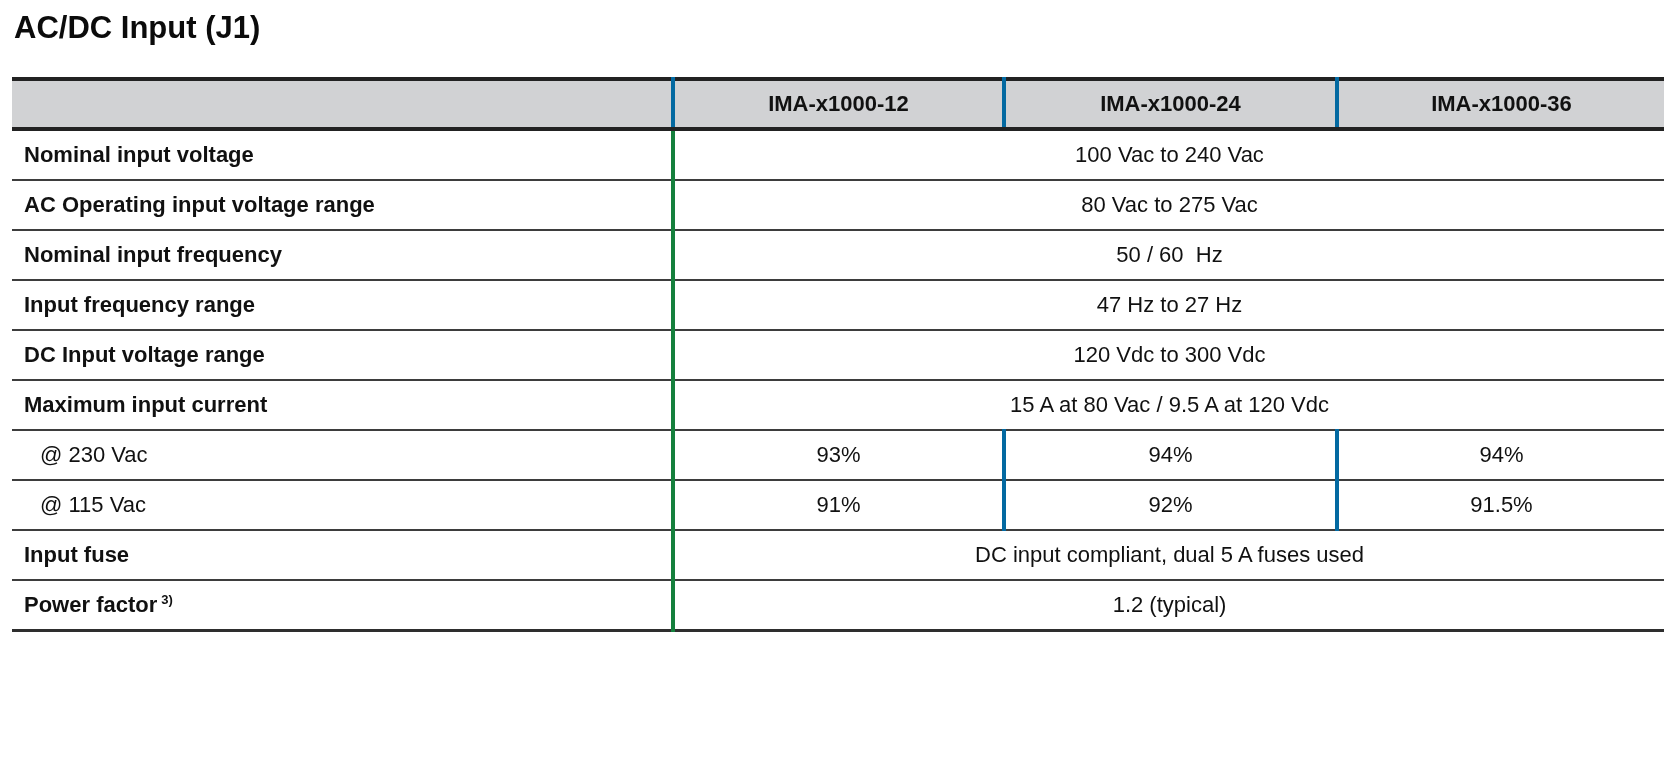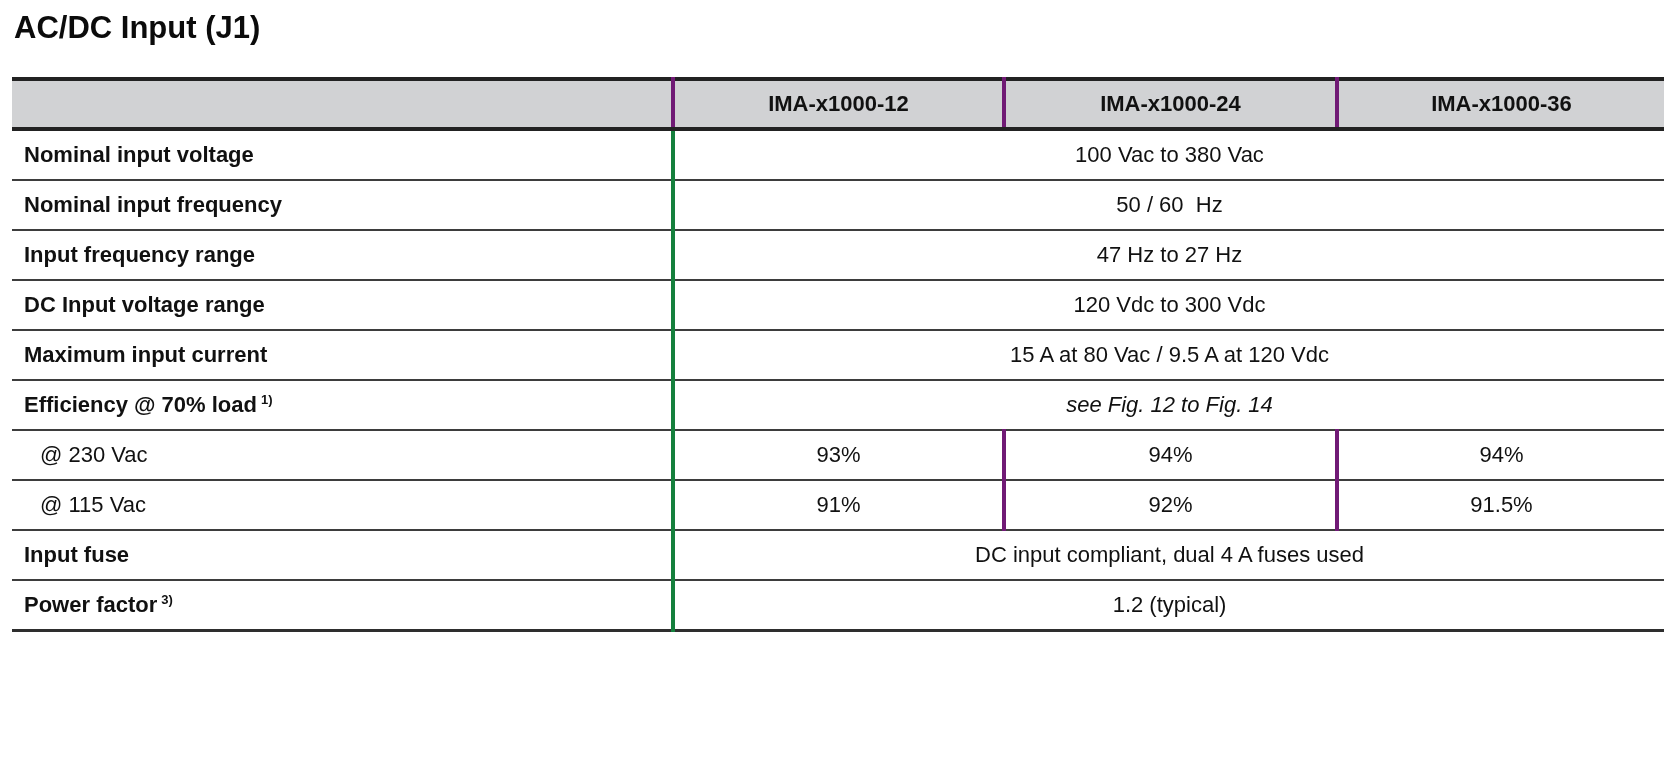--- a/index.html
+++ b/index.html
@@ -37,21 +37,21 @@
     background: #d1d2d4;
     height: 46px;
     font-size: 22px;
     font-weight: bold;
     text-align: center;
     vertical-align: middle;
     border-bottom: 4px solid #222222;
     padding: 0;
   }
   .spec-table th.vline, .spec-table td.vline {
-    border-left: 4px solid #701a75;
+    border-left: 4px solid #0369a1;
   }
   .spec-table td {
     height: 48px;
     font-size: 22px;
     vertical-align: middle;
     border-top: 2px solid #3d3d3d;
     padding: 0;
   }
   .spec-table td.label {
     font-weight: bold;
@@ -97,57 +97,57 @@
       <tr>
         <th></th>
         <th class="vline">IMA-x1000-12</th>
         <th class="vline">IMA-x1000-24</th>
         <th class="vline">IMA-x1000-36</th>
       </tr>
     </thead>
     <tbody>
       <tr>
         <td class="label"><span>Nominal input voltage</span></td>
-        <td class="val" colspan="3">100 Vac to 380 Vac</td>
+        <td class="val" colspan="3">100 Vac to 240 Vac</td>
+      </tr>
+      <tr>
+        <td class="label"><span>AC Operating input voltage range</span></td>
+        <td class="val" colspan="3">80 Vac to 275 Vac</td>
       </tr>
       <tr>
         <td class="label"><span>Nominal input frequency</span></td>
         <td class="val" colspan="3">50 / 60  Hz</td>
       </tr>
       <tr>
         <td class="label"><span>Input frequency range</span></td>
         <td class="val" colspan="3">47 Hz to 27 Hz</td>
       </tr>
       <tr>
         <td class="label"><span>DC Input voltage range</span></td>
         <td class="val" colspan="3">120 Vdc to 300 Vdc</td>
       </tr>
       <tr>
         <td class="label"><span>Maximum input current</span></td>
         <td class="val" colspan="3">15 A at 80 Vac / 9.5 A at 120 Vdc</td>
       </tr>
       <tr>
-        <td class="label"><span>Efficiency @ 70% load</span><sup class="fnref">1)</sup></td>
-        <td class="val italic" colspan="3">see Fig. 12 to Fig. 14</td>
-      </tr>
-      <tr>
         <td class="label sub"><span>@ 230 Vac</span></td>
         <td class="val">93%</td>
         <td class="val vline">94%</td>
         <td class="val vline">94%</td>
       </tr>
       <tr>
         <td class="label sub"><span>@ 115 Vac</span></td>
         <td class="val">91%</td>
         <td class="val vline">92%</td>
         <td class="val vline">91.5%</td>
       </tr>
       <tr>
         <td class="label"><span>Input fuse</span></td>
-        <td class="val" colspan="3">DC input compliant, dual 4 A fuses used</td>
+        <td class="val" colspan="3">DC input compliant, dual 5 A fuses used</td>
       </tr>
       <tr>
         <td class="label"><span>Power factor</span><sup class="fnref">3)</sup></td>
         <td class="val" colspan="3">1.2 (typical)</td>
       </tr>
     </tbody>
   </table>
 
 </div>
 

